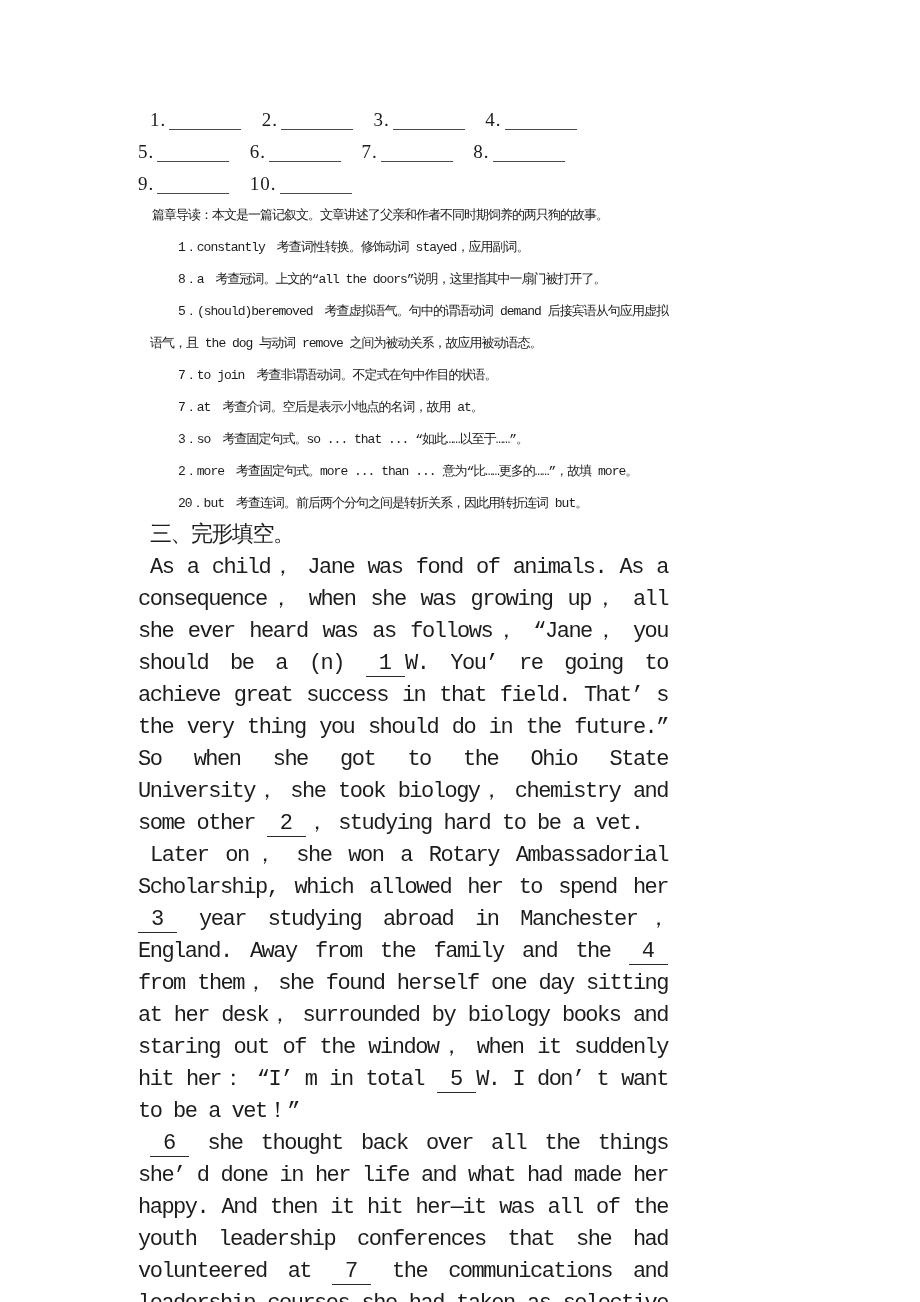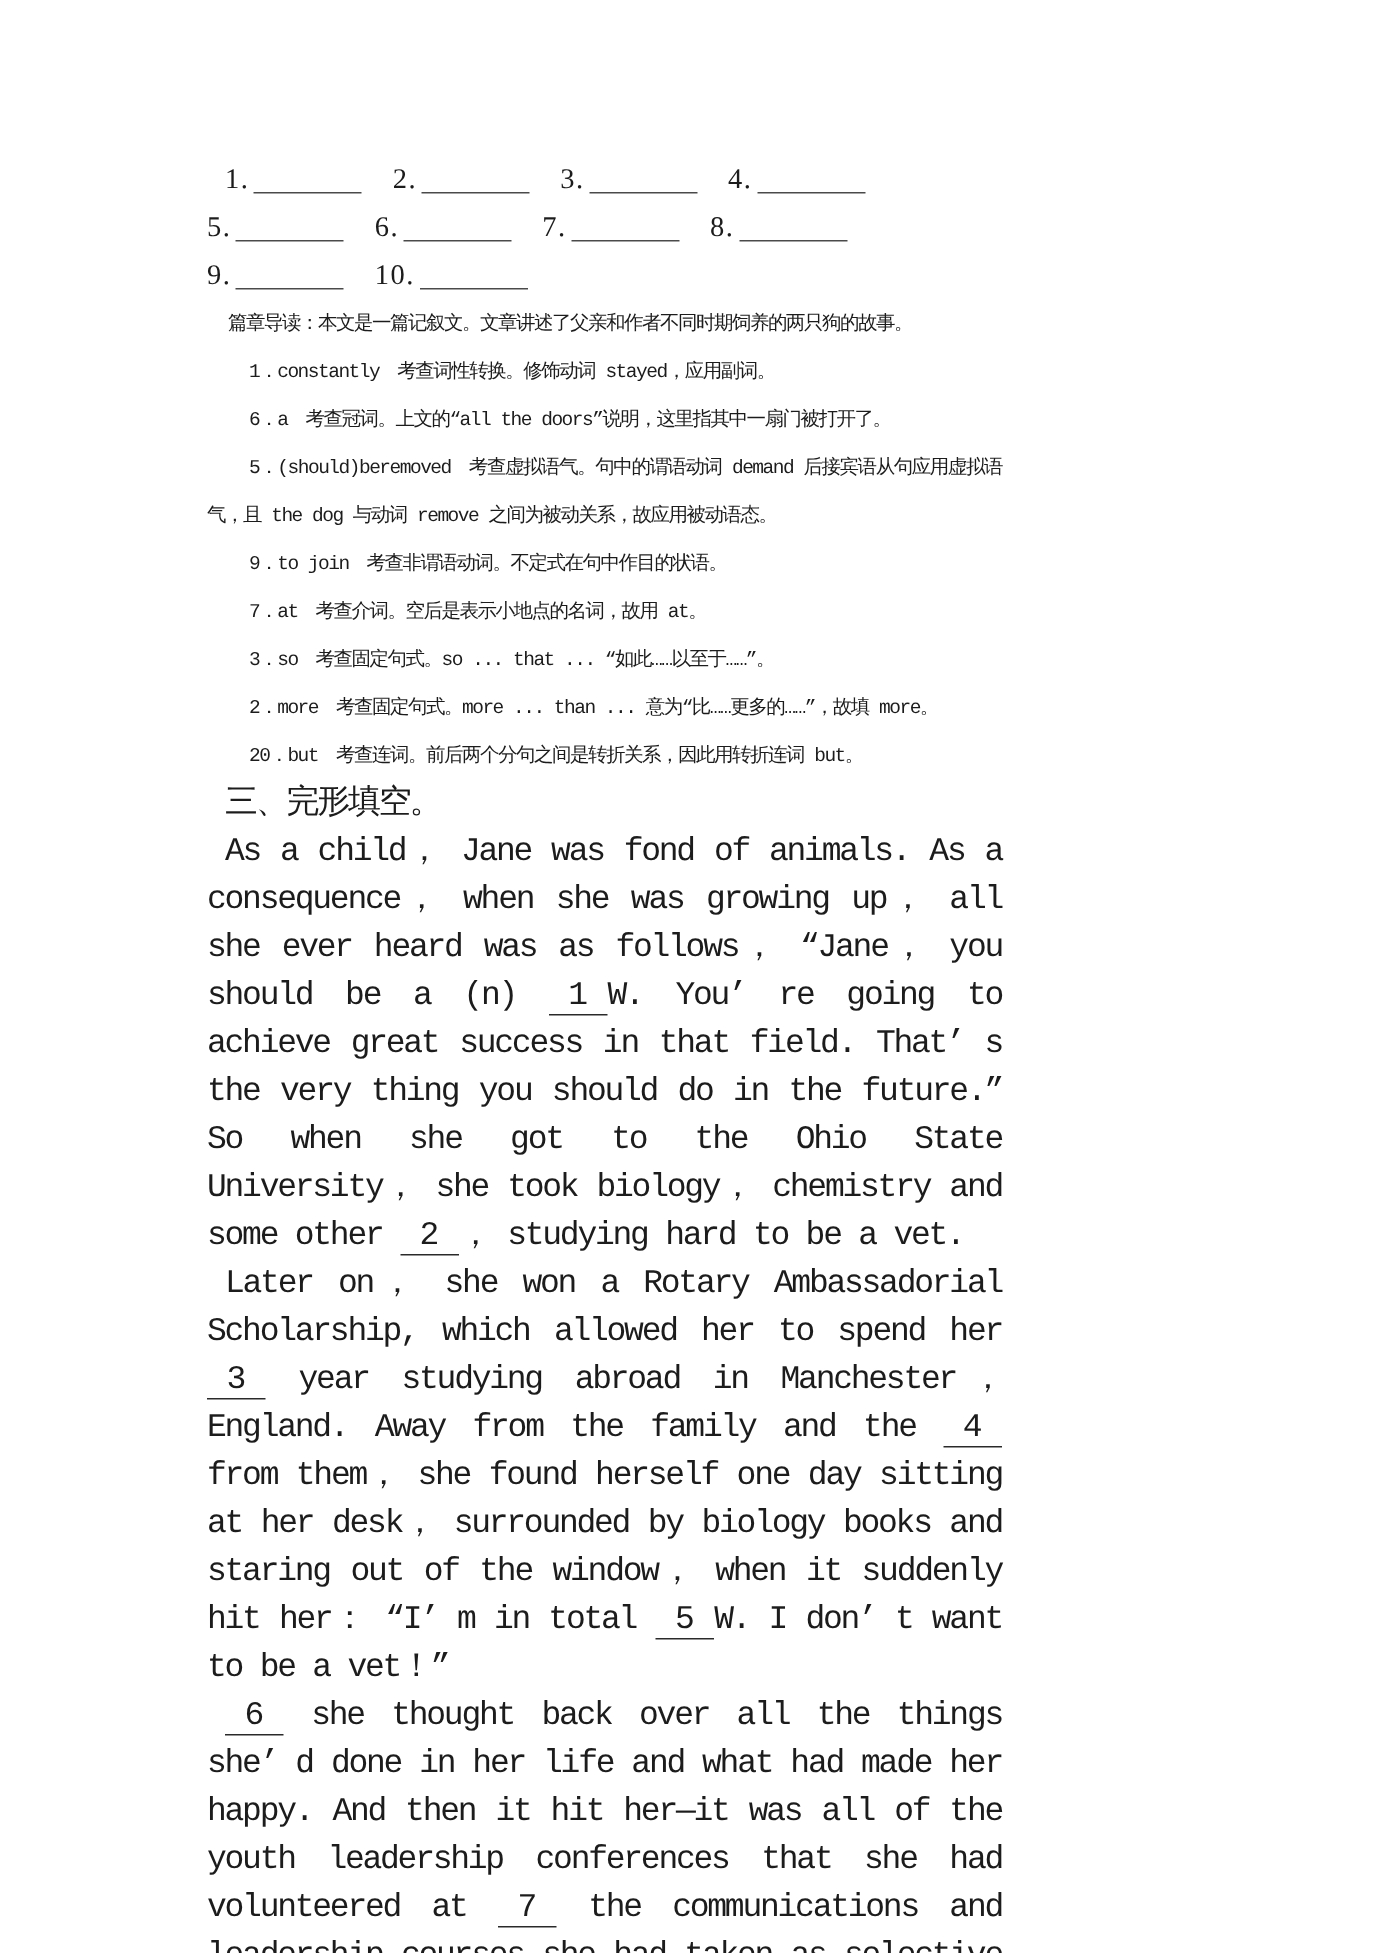--- a/index.html
+++ b/index.html
@@ -37,21 +37,21 @@
   
   .expl p {
     margin: 0;
     font-family: "Liberation Mono", "DejaVu Sans Mono", monospace;
     font-size: 13px;
     letter-spacing: -1px;
     line-height: 32px;
     text-align: justify;
   }
   .expl p.intro { text-indent: 14px; }
-  .expl p.item  { text-indent: 28px; }
+  .expl p.item  { text-indent: 28px; margin-left: 12px; }
   
   .cloze-heading {
     margin: 24px 0 0 0;
     font-family: "Liberation Mono", "DejaVu Sans Mono", monospace;
     font-size: 18px;
     letter-spacing: 0;
     line-height: 32px;
   }
   .cloze p {
     margin: 0;
@@ -88,23 +88,23 @@
     </div>
     <div class="ab-row">
       <span class="ab-item"><span class="ab-num">9.</span><span class="ab-line"></span></span>
       <span class="ab-item"><span class="ab-num">10.</span><span class="ab-line"></span></span>
     </div>
   </div>
 
   <div class="expl">
     <p class="intro">篇章导读：本文是一篇记叙文。文章讲述了父亲和作者不同时期饲养的两只狗的故事。</p>
     <p class="item">1．constantly　考查词性转换。修饰动词 stayed，应用副词。</p>
-    <p class="item">6．a　考查冠词。上文的“all the doors”说明，这里指其中一扇门被打开了。</p>
+    <p class="item">8．a　考查冠词。上文的“all the doors”说明，这里指其中一扇门被打开了。</p>
     <p class="item">5．(should)beremoved　考查虚拟语气。句中的谓语动词 demand 后接宾语从句应用虚拟语气，且 the dog 与动词 remove 之间为被动关系，故应用被动语态。</p>
-    <p class="item">9．to join　考查非谓语动词。不定式在句中作目的状语。</p>
+    <p class="item">7．to join　考查非谓语动词。不定式在句中作目的状语。</p>
     <p class="item">7．at　考查介词。空后是表示小地点的名词，故用 at。</p>
     <p class="item">3．so　考查固定句式。so ... that ... “如此……以至于……”。</p>
     <p class="item">2．more　考查固定句式。more ... than ... 意为“比……更多的……”，故填 more。</p>
     <p class="item">20．but　考查连词。前后两个分句之间是转折关系，因此用转折连词 but。</p>
   </div>
 
   <div class="cloze">
     <p class="cloze-heading">三、完形填空。</p>
     <p>As a child， Jane was fond of animals. As a consequence， when she was growing up， all she ever heard was as follows， “Jane， you should be a (n) <span class="blank">1</span>W. You’ re going to achieve great success in that field. That’ s the very thing you should do in the future.” So when she got to the Ohio State University， she took biology， chemistry and some other <span class="blank">2</span>， studying hard to be a vet.</p>
     <p>Later on， she won a Rotary Ambassadorial Scholarship, which allowed her to spend her <span class="blank">3</span> year studying abroad in Manchester， England. Away from the family and the <span class="blank">4</span> from them， she found herself one day sitting at her desk， surrounded by biology books and staring out of the window， when it suddenly hit her： “I’ m in total <span class="blank">5</span>W. I don’ t want to be a vet！”</p>

